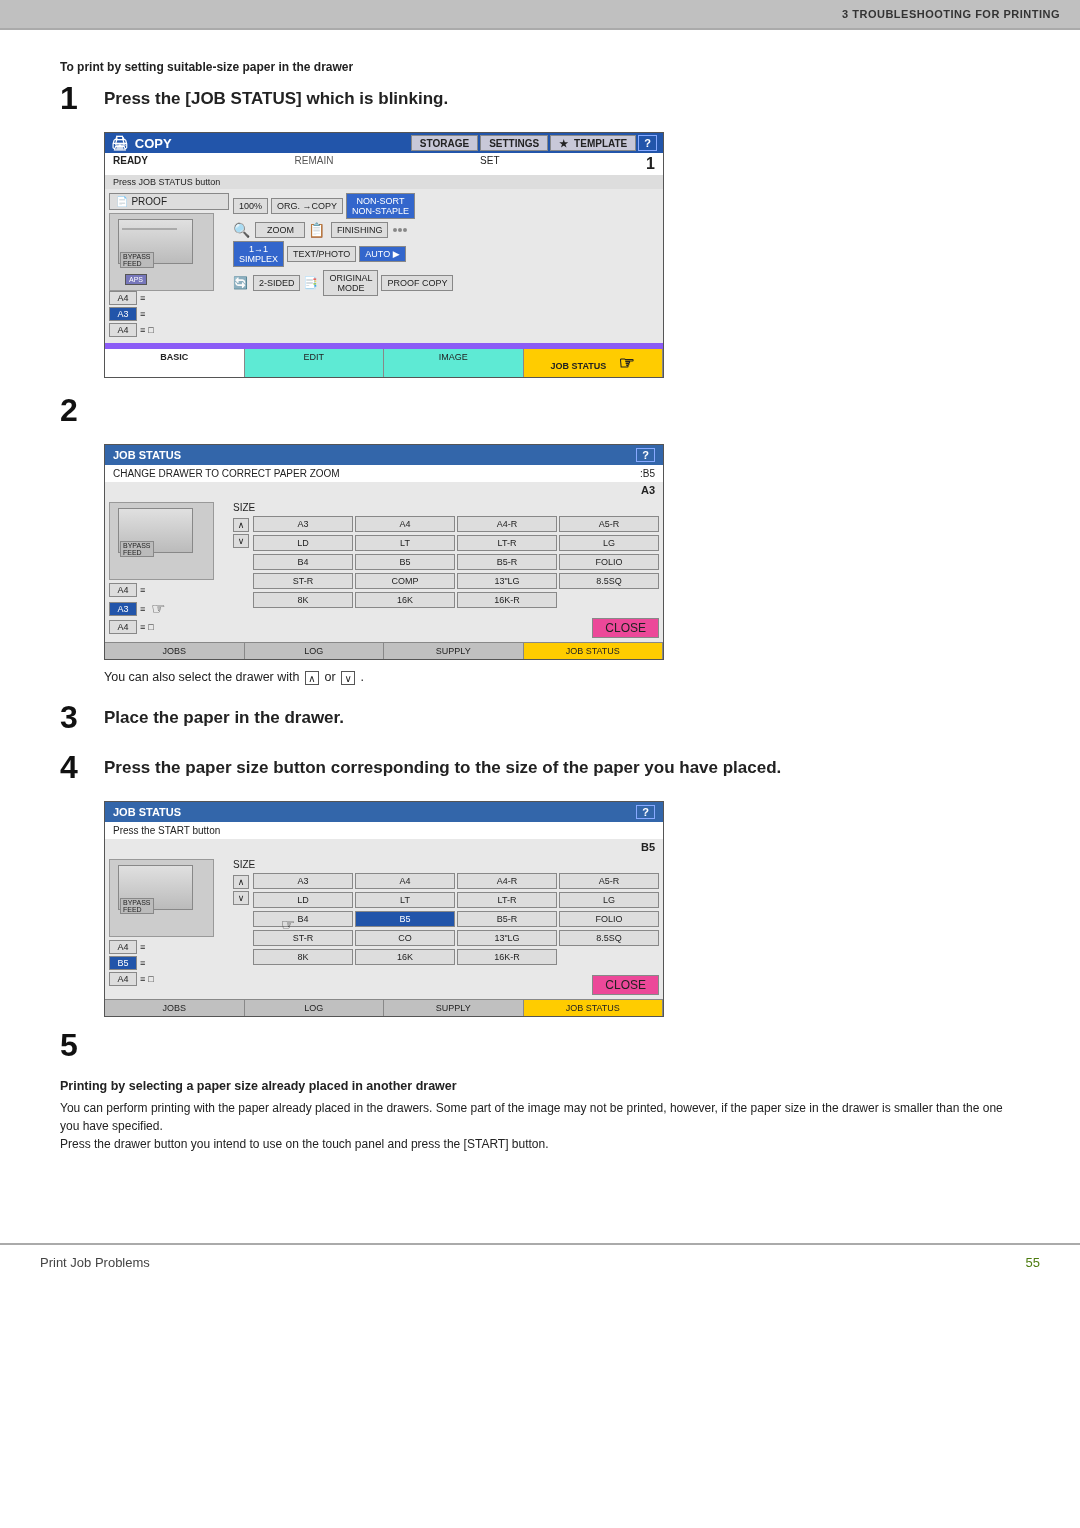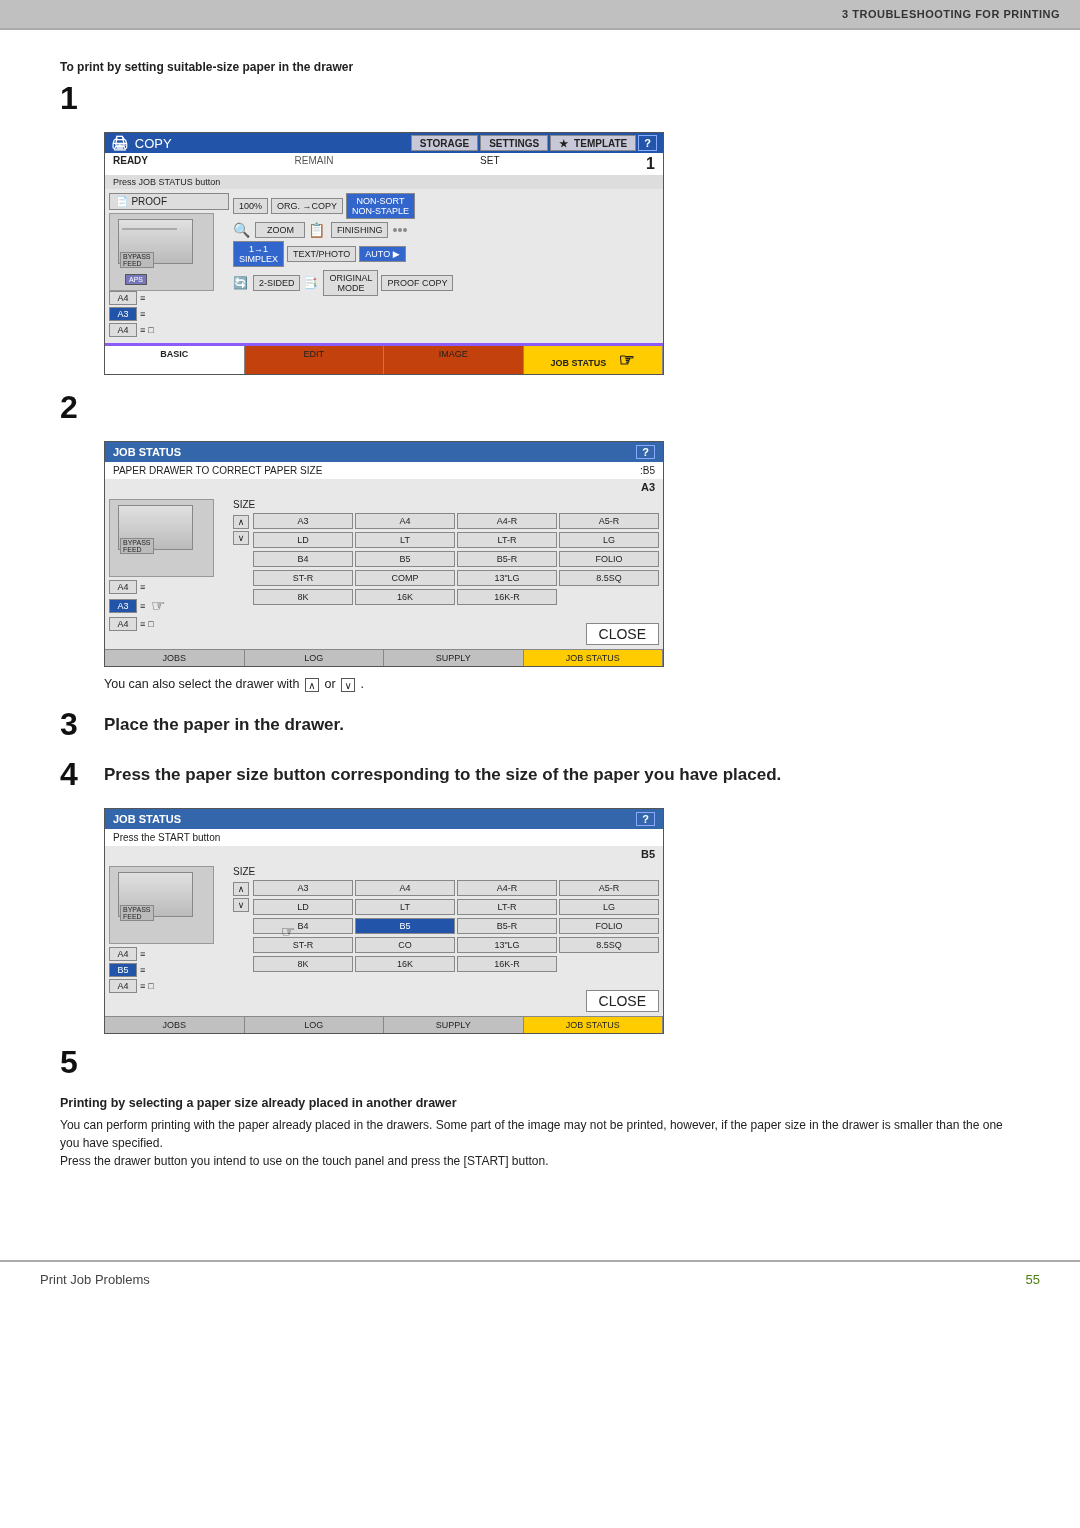--- a/index.html
+++ b/index.html
@@ -150,23 +150,23 @@
       background: #ddd;
       border: 1px solid #888;
       padding: 2px 5px;
       font-size: 9px;
       text-align: center;
     }
     .ctrl-btn.lg {
       min-width: 50px;
     }
     .screen-tabs-bottom {
-      background: #c2410c;
-      display: flex;
-      border-top: 3px solid #8b5cf6;
+      background: #5eead4;
+      display: flex;
+      border-top: 6px solid #8b5cf6;
     }
     .screen-tab-bottom {
       flex: 1;
       text-align: center;
       padding: 3px 2px;
       font-size: 9px;
       border-right: 1px solid #888;
       cursor: pointer;
     }
     .screen-tab-bottom.active {
@@ -245,26 +245,26 @@
       border: 1px solid #888;
       width: 16px;
       height: 14px;
       display: flex;
       align-items: center;
       justify-content: center;
       font-size: 9px;
       cursor: pointer;
     }
     .close-btn {
-      background: #ffffff;
+      background: #ec4899;
       border: 1px solid #888;
       padding: 2px 12px;
-      font-size: 14px;
+      font-size: 12px;
       float: right;
-      margin-top: 15px;
+      margin-top: 7px;
       cursor: pointer;
     }
     .job-tabs-bottom {
       background: #c0c0c0;
       display: flex;
       border-top: 1px solid #888;
     }
     .job-tab-bottom {
       flex: 1;
       text-align: center;
@@ -316,26 +316,27 @@
   <span>3  TROUBLESHOOTING FOR PRINTING</span>
 </div>
 <div class="top-divider"></div>
 
 <div class="main-content section-container">
 
   <div class="subtitle-label" style="margin-bottom:8px;">To print by setting suitable-size paper in the drawer</div>
 
   <div class="step">
     <div class="step-number">1</div>
+    <div class="step-text">Press the [JOB STATUS] which is blinking.</div>
   </div>
 
   <div class="screen-box">
     <div class="screen-header">
       <span style="font-size:14px;">🖨</span>
-      <span style="font-size:13px;font-weight:normal;">COPY</span>
+      <span style="font-size:13px;font-weight:bold;">COPY</span>
       <div class="tabs">
         <div class="screen-header tab">STORAGE</div>
         <div class="screen-header tab">SETTINGS</div>
         <div class="screen-header tab">
           <span>★</span>
           <span>TEMPLATE</span>
         </div>
         <div class="screen-header help-btn">?</div>
       </div>
     </div>
@@ -419,21 +420,21 @@
   <div class="step" style="margin-top:10px;">
     <div class="step-number">2</div>
   </div>
 
   <div class="job-status-screen">
     <div class="job-header">
       <span>JOB STATUS</span>
       <span style="border:1px solid #88aaff;padding:0 5px;cursor:pointer;">?</span>
     </div>
     <div class="job-status-msg">
-      <span>PAPER DRAWER TO CORRECT PAPER SIZE</span>
+      <span>CHANGE DRAWER TO CORRECT PAPER ZOOM</span>
       <span>:B5</span>
     </div>
     <div style="text-align:right;padding:2px 8px;font-size:11px;font-weight:bold;">A3</div>
     <div class="job-body">
       <div class="job-left">
 
         <div style="position:relative;width:105px;height:78px;background:#ccc;border:1px solid #999;margin-bottom:3px;">
           <div style="position:absolute;top:5px;left:8px;width:75px;height:45px;background:linear-gradient(to bottom,#e0e0e0,#bbb);border:1px solid #888;"></div>
           <div style="position:absolute;bottom:22px;left:10px;font-size:7px;background:#bbb;border:1px solid #888;padding:0 2px;">BYPASS<br>FEED</div>
         </div>

